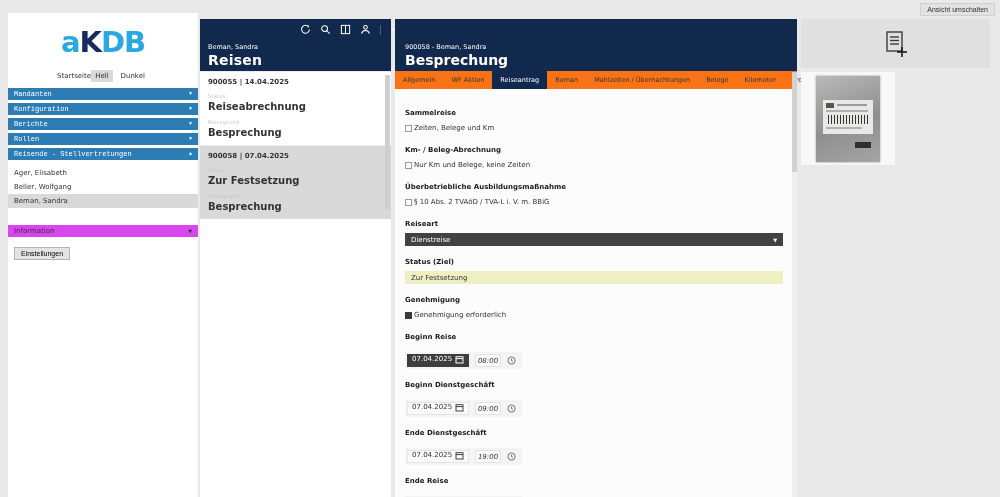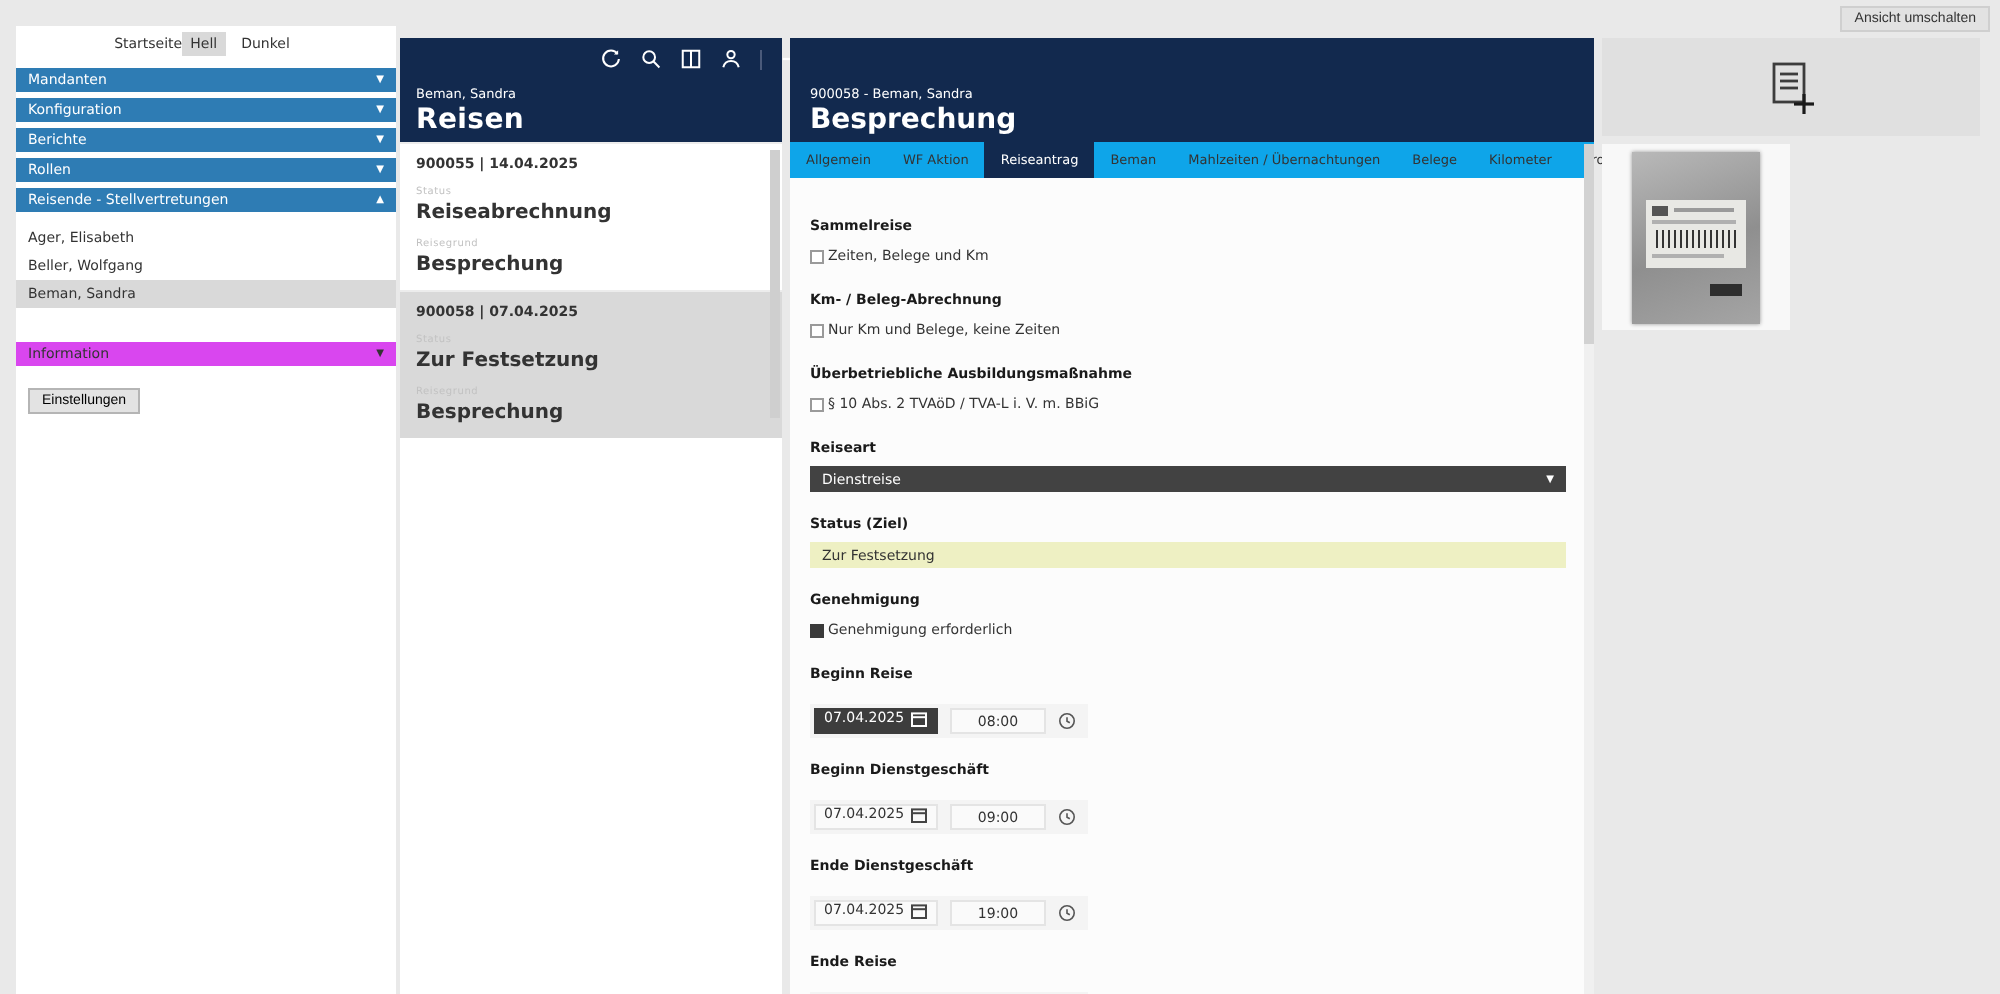--- a/index.html
+++ b/index.html
@@ -13,21 +13,21 @@
   
   .sidebar { position:absolute; left:8px; top:13px; width:190px; height:484px; background:#fff; }
   .logo { text-align:center; padding:14px 0 10px 0; font-size:29px; font-weight:bold; letter-spacing:-1px; line-height:30px; }
   .logo .lt { color:#29a9e1; } .logo .dk { color:#17295e; }
   .home-row { display:flex; align-items:center; justify-content:center; padding:3px 6px 6px 6px; }
   .home-link { font-size:7px; color:#333; cursor:pointer; }
   .theme-btns { display:flex; gap:4px; }
   .theme-btn { font-size:7px; padding:2px 4px; cursor:pointer; color:#333; }
   .theme-btn.active { background:#d9d9d9; }
   .acc { display:flex; align-items:center; justify-content:space-between; background:#2e7cb4; color:#fff;
-    font-size:7px; height:12px; padding:0 6px; margin:0 0 3px 0; cursor:pointer; }
+    font-size:7px; height:12px; padding:0 6px; margin:0 0 3px 0; cursor:pointer;font-family:Liberation Mono, monospace; }
   .acc .chev { font-size:5px; }
   .traveler { font-size:7px; padding:3px 6px; cursor:pointer; }
   .traveler.selected { background:#d9d9d9; }
   .info-bar { display:flex; align-items:center; justify-content:space-between; background:#d946ef;
     font-size:7px; height:12px; padding:0 6px; margin:17px 0 4px 0; cursor:pointer; }
   .info-bar .chev { font-size:5px; color:#333; }
   .settings-btn { display:inline-block; margin-left:6px; background:#e3e3e3; border:1px solid #b5b5b5;
     font-size:7px; padding:2px 6px; cursor:pointer; }
 
   
@@ -43,41 +43,41 @@
   .trip-id { font-size:7px; color:#333; font-weight:bold; margin-bottom:7px; }
   .fade-label { font-size:5px; color:#c2c2c2; letter-spacing:.3px; margin-bottom:2px; }
   .trip-val { font-size:10px; color:#333; margin-bottom:7px;font-weight:bold; }
   .list-scroll { position:absolute; right:1px; top:56px; width:5px; height:134px; background:#cfcfcf; }
 
   
   .detail-panel { position:absolute; left:395px; top:19px; width:402px; height:478px; background:#fcfcfc; }
   .detail-header { background:#12294e; height:52px; position:relative; padding:8px 10px; }
   .detail-sub { position:absolute; left:10px; top:24px; color:#fff; font-size:6.5px; }
   .detail-title { position:absolute; left:10px; top:33px; color:#fff; font-size:14px; font-weight:bold; }
-  .tabs { display:flex; align-items:stretch; background:#0ea5e9; height:18px; }
+  .tabs { display:flex; align-items:stretch; background:#f97316; height:18px; }
   .tab { font-size:6.5px; color:#333; padding:0 8px; display:flex; align-items:center; cursor:pointer; white-space:nowrap; }
   .tab.active { background:#12294e; color:#fff; }
   .form { padding:20px 14px 0 10px; height:408px; overflow:hidden; }
   .f-label { font-size:7px; font-weight:bold; color:#1a1a1a; margin:12px 0 5px 0; }
   .f-label:first-child { margin-top:0; }
   .chk-row { display:flex; align-items:center; gap:2px; padding:2px 0; cursor:pointer; }
   .chk { width:7px; height:7px; border:1px solid #9a9a9a; background:#fff; flex:0 0 auto; }
   .chk.checked { background:#3a3a3a; border-color:#3a3a3a; }
   .chk-label { font-size:7px; color:#333; }
   .select { display:flex; align-items:center; justify-content:space-between; height:13px; padding:0 6px; cursor:pointer; }
   .select.dark { background:#424242; color:#fff; }
   .select .sel-val { font-size:7px; }
   .select .chev { font-size:5px; }
   .readonly { background:#eef0c3; height:13px; display:flex; align-items:center; padding:0 6px; font-size:7px; color:#333; }
   .dt-row { display:inline-flex; align-items:center; gap:6px; background:#f4f4f4; padding:2px 6px 2px 2px; }
   .date-field { display:flex; justify-content:space-between; width:62px; height:13px;
     padding:0 4px; background:#fafafa; border:1px solid #e4e4e4; font-size:7px; color:#333; cursor:text; }
   .date-field.focused { background:#3d3d3d; border-color:#3d3d3d; color:#fff; }
-  .time-field { width:48px; height:13px; background:#fafafa; border:1px solid #e4e4e4;
-    display:flex; align-items:center; justify-content:center; font-size:7px; color:#333; cursor:text; }
+  .time-field { width:26px; height:13px; background:#fafafa; border:1px solid #e4e4e4;
+    display:flex; align-items:center; justify-content:center; font-size:7px; color:#333; cursor:text;font-style:italic; }
   .icon-9 { width:9px; height:9px; display:block; }
   .detail-scroll-track { position:absolute; right:0; top:53px; width:5px; height:425px; background:#f0f0f0; }
   .detail-scroll-thumb { position:absolute; right:0; top:0; width:5px; height:100px; background:#d2d2d2; }
 
   
   .dropzone { position:absolute; left:801px; top:19px; width:189px; height:49px; background:#e0e0e0;
     display:flex; align-items:center; justify-content:center; cursor:pointer; }
   .thumb-panel { position:absolute; left:801px; top:72px; width:94px; height:93px; background:#f8f8f8;
     display:flex; align-items:center; justify-content:center; }
   .receipt { width:64px; height:86px; background:linear-gradient(160deg,#b9b9b9,#8f8f8f 55%,#a5a5a5);
@@ -90,20 +90,21 @@
     background:repeating-linear-gradient(90deg,#333 0 1px,#e8e8e4 1px 3px); }
   .receipt .l4 { position:absolute; left:3px; top:27px; width:36px; height:2px; background:#b0b0b0; }
   .receipt .stamp { position:absolute; right:9px; bottom:14px; width:16px; height:6px; background:#2e2e2e; }
 </style>
 </head>
 <body>
 
 <button class="toggle-view-btn">Ansicht umschalten</button>
 
 <div class="sidebar">
+  <div class="logo"><span class="lt">a</span><span class="dk">K</span><span class="lt">D</span><span class="lt">B</span></div>
 
   <div class="home-row">
     <span class="home-link">Startseite</span>
     <span class="theme-btns">
       <span class="theme-btn active">Hell</span>
       <span class="theme-btn">Dunkel</span>
     </span>
   </div>
 
   <div class="acc">

